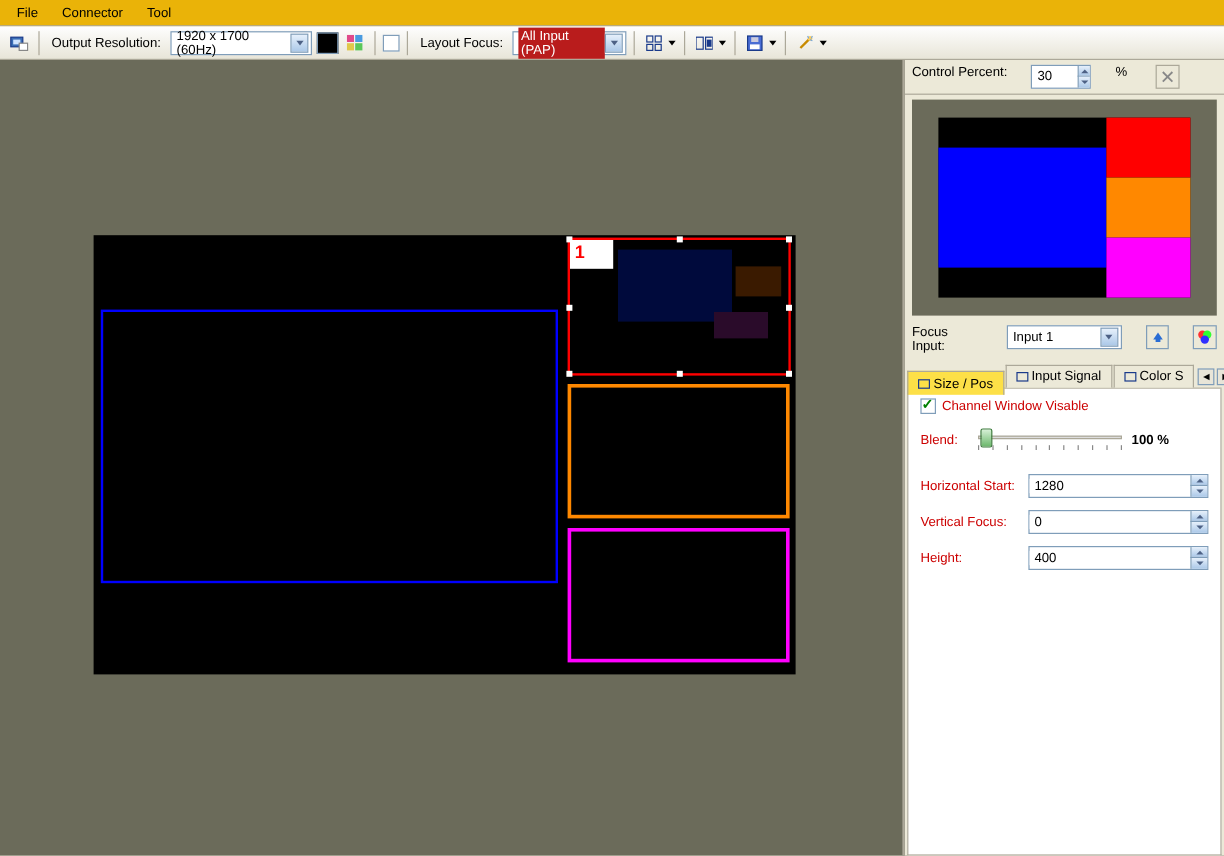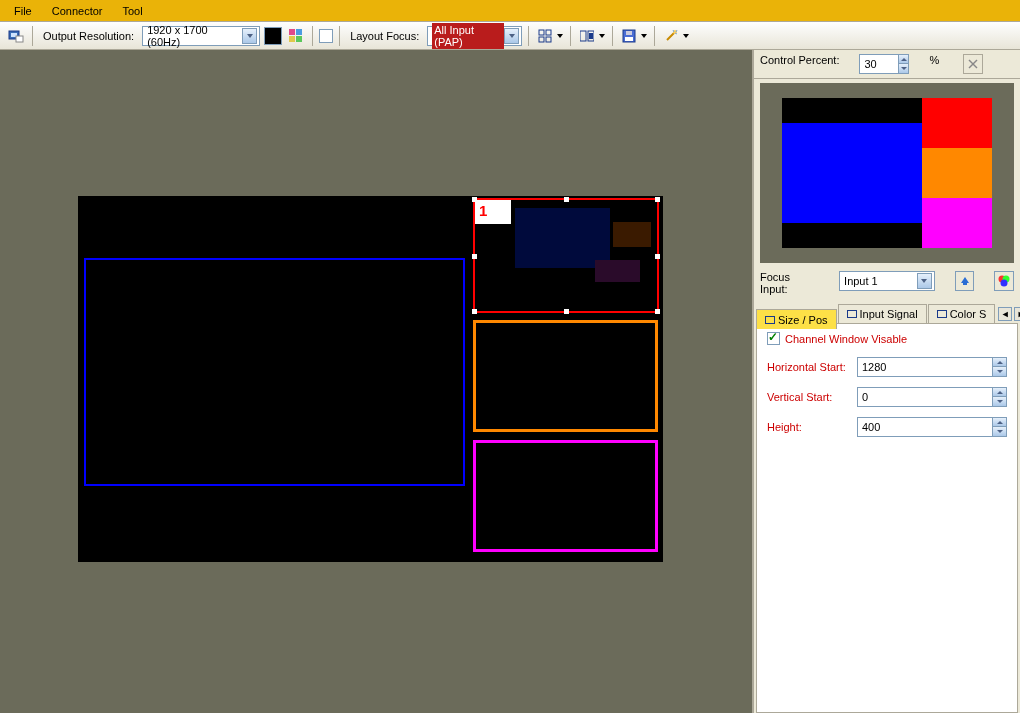--- a/index.html
+++ b/index.html
@@ -267,33 +267,54 @@
         <div class="nbtn">►</div>
       </div>
     </div>
 
     <div class="panel-body">
       <div class="chk-row">
         <div class="chk checked"></div>
         <span class="red-label">Channel Window Visable</span>
       </div>
 
+      <div class="slider-row">
+        <span class="red-label" style="width:40px">Blend:</span>
+        <div class="slider">
+          <div class="slider-track"></div>
+          <div class="slider-thumb" style="left:2px"></div>
+          <div class="slider-ticks">
+              <span></span>
+              <span></span>
+              <span></span>
+              <span></span>
+              <span></span>
+              <span></span>
+              <span></span>
+              <span></span>
+              <span></span>
+              <span></span>
+              <span></span>
+            </div>
+        </div>
+        <span class="slider-val">100 %</span>
+      </div>
 
       <div class="form-row">
         <span class="red-label lbl">Horizontal Start:</span>
         <div class="spin" style="flex:1">
           <input value="1280" style="">
             <div class="spinbtns">
               <div class="sb up"></div>
               <div class="sb dn"></div>
             </div>
         </div>
       </div>
       <div class="form-row">
-        <span class="red-label lbl">Vertical Start:</span>
+        <span class="red-label lbl">Vertical Focus:</span>
         <div class="spin" style="flex:1">
           <input value="0" style="">
             <div class="spinbtns">
               <div class="sb up"></div>
               <div class="sb dn"></div>
             </div>
         </div>
       </div>
       <div class="form-row">
         <span class="red-label lbl">Height:</span>

